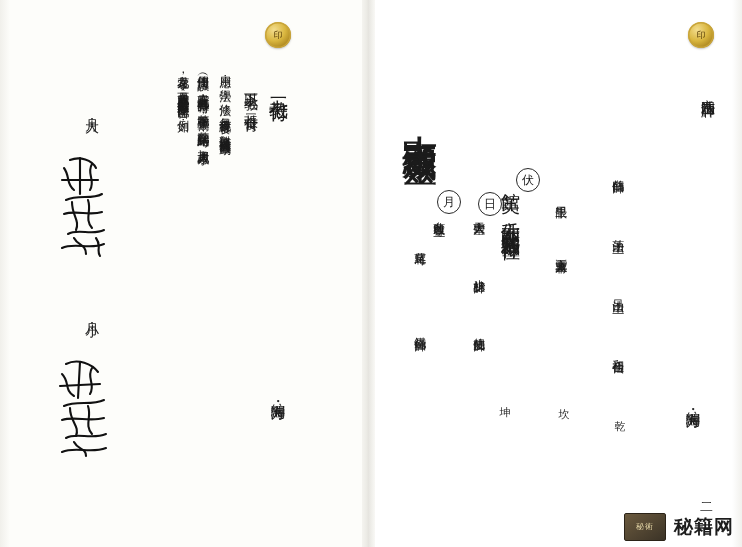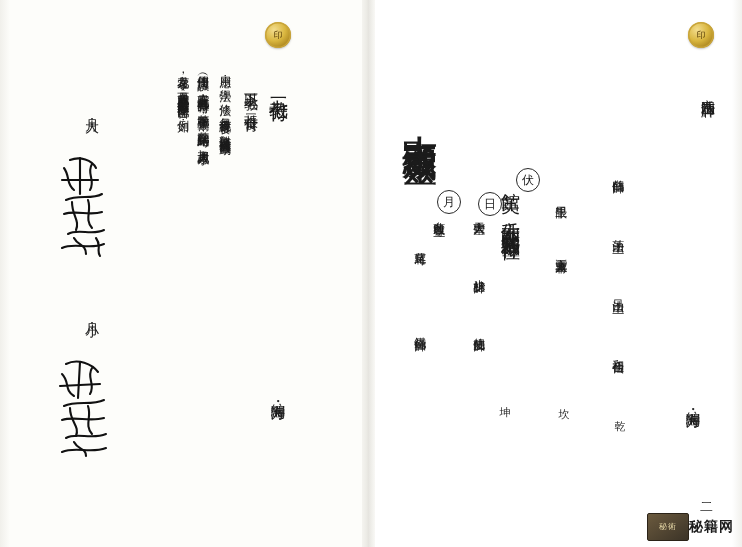--- a/index.html
+++ b/index.html
@@ -97,38 +97,38 @@
   }
   .sig svg { display:block; }
 
   
   .watermark {
     position: absolute;
     right: 8px;
     bottom: 6px;
     display: flex;
     align-items: center;
-    gap: 0;
+    gap: 8px;
   }
   .wm-badge {
     width: 40px; height: 26px;
     background: linear-gradient(145deg,#6b5a3e,#3b3327);
     border: 1px solid #2b2318;
     border-radius: 2px;
     display:flex; align-items:center; justify-content:center;
     color:#e8d9a8;
     font-size: 8px;
     font-family: "DejaVu Serif", serif;
     letter-spacing: 1px;
     line-height:1.1;
     text-align:center;
   }
   .wm-text {
     font-family: "DejaVu Serif", serif;
-    font-size: 14px;
+    font-size: 19px;
     font-weight: 700;
     color: #1d1d1d;
     letter-spacing: 1px;
   }
   .page-num {
     position: absolute;
     font-family: "DejaVu Serif", serif;
     font-size: 13px;
     color: #2a2a2a;
   }

